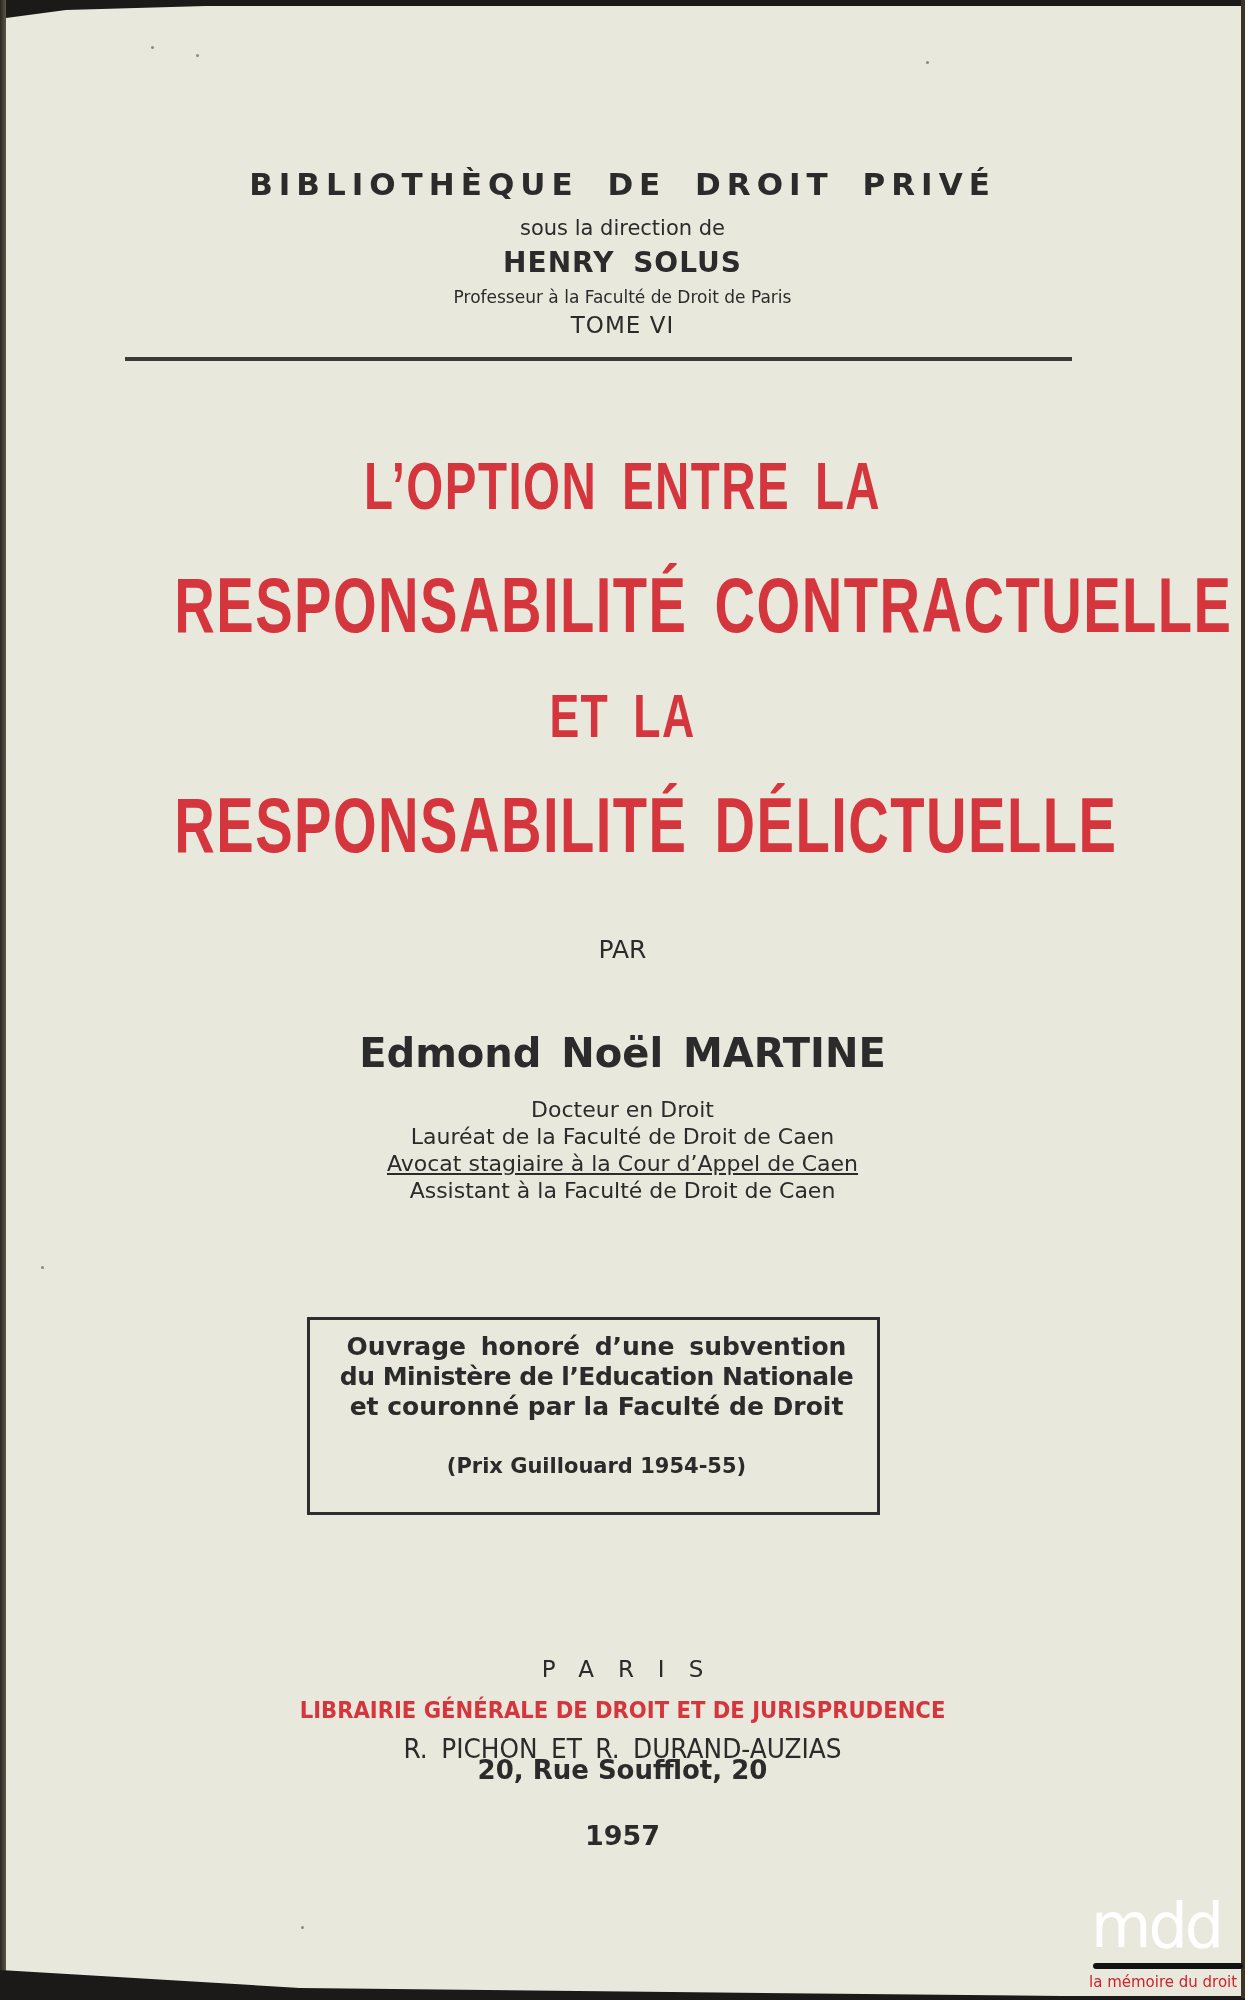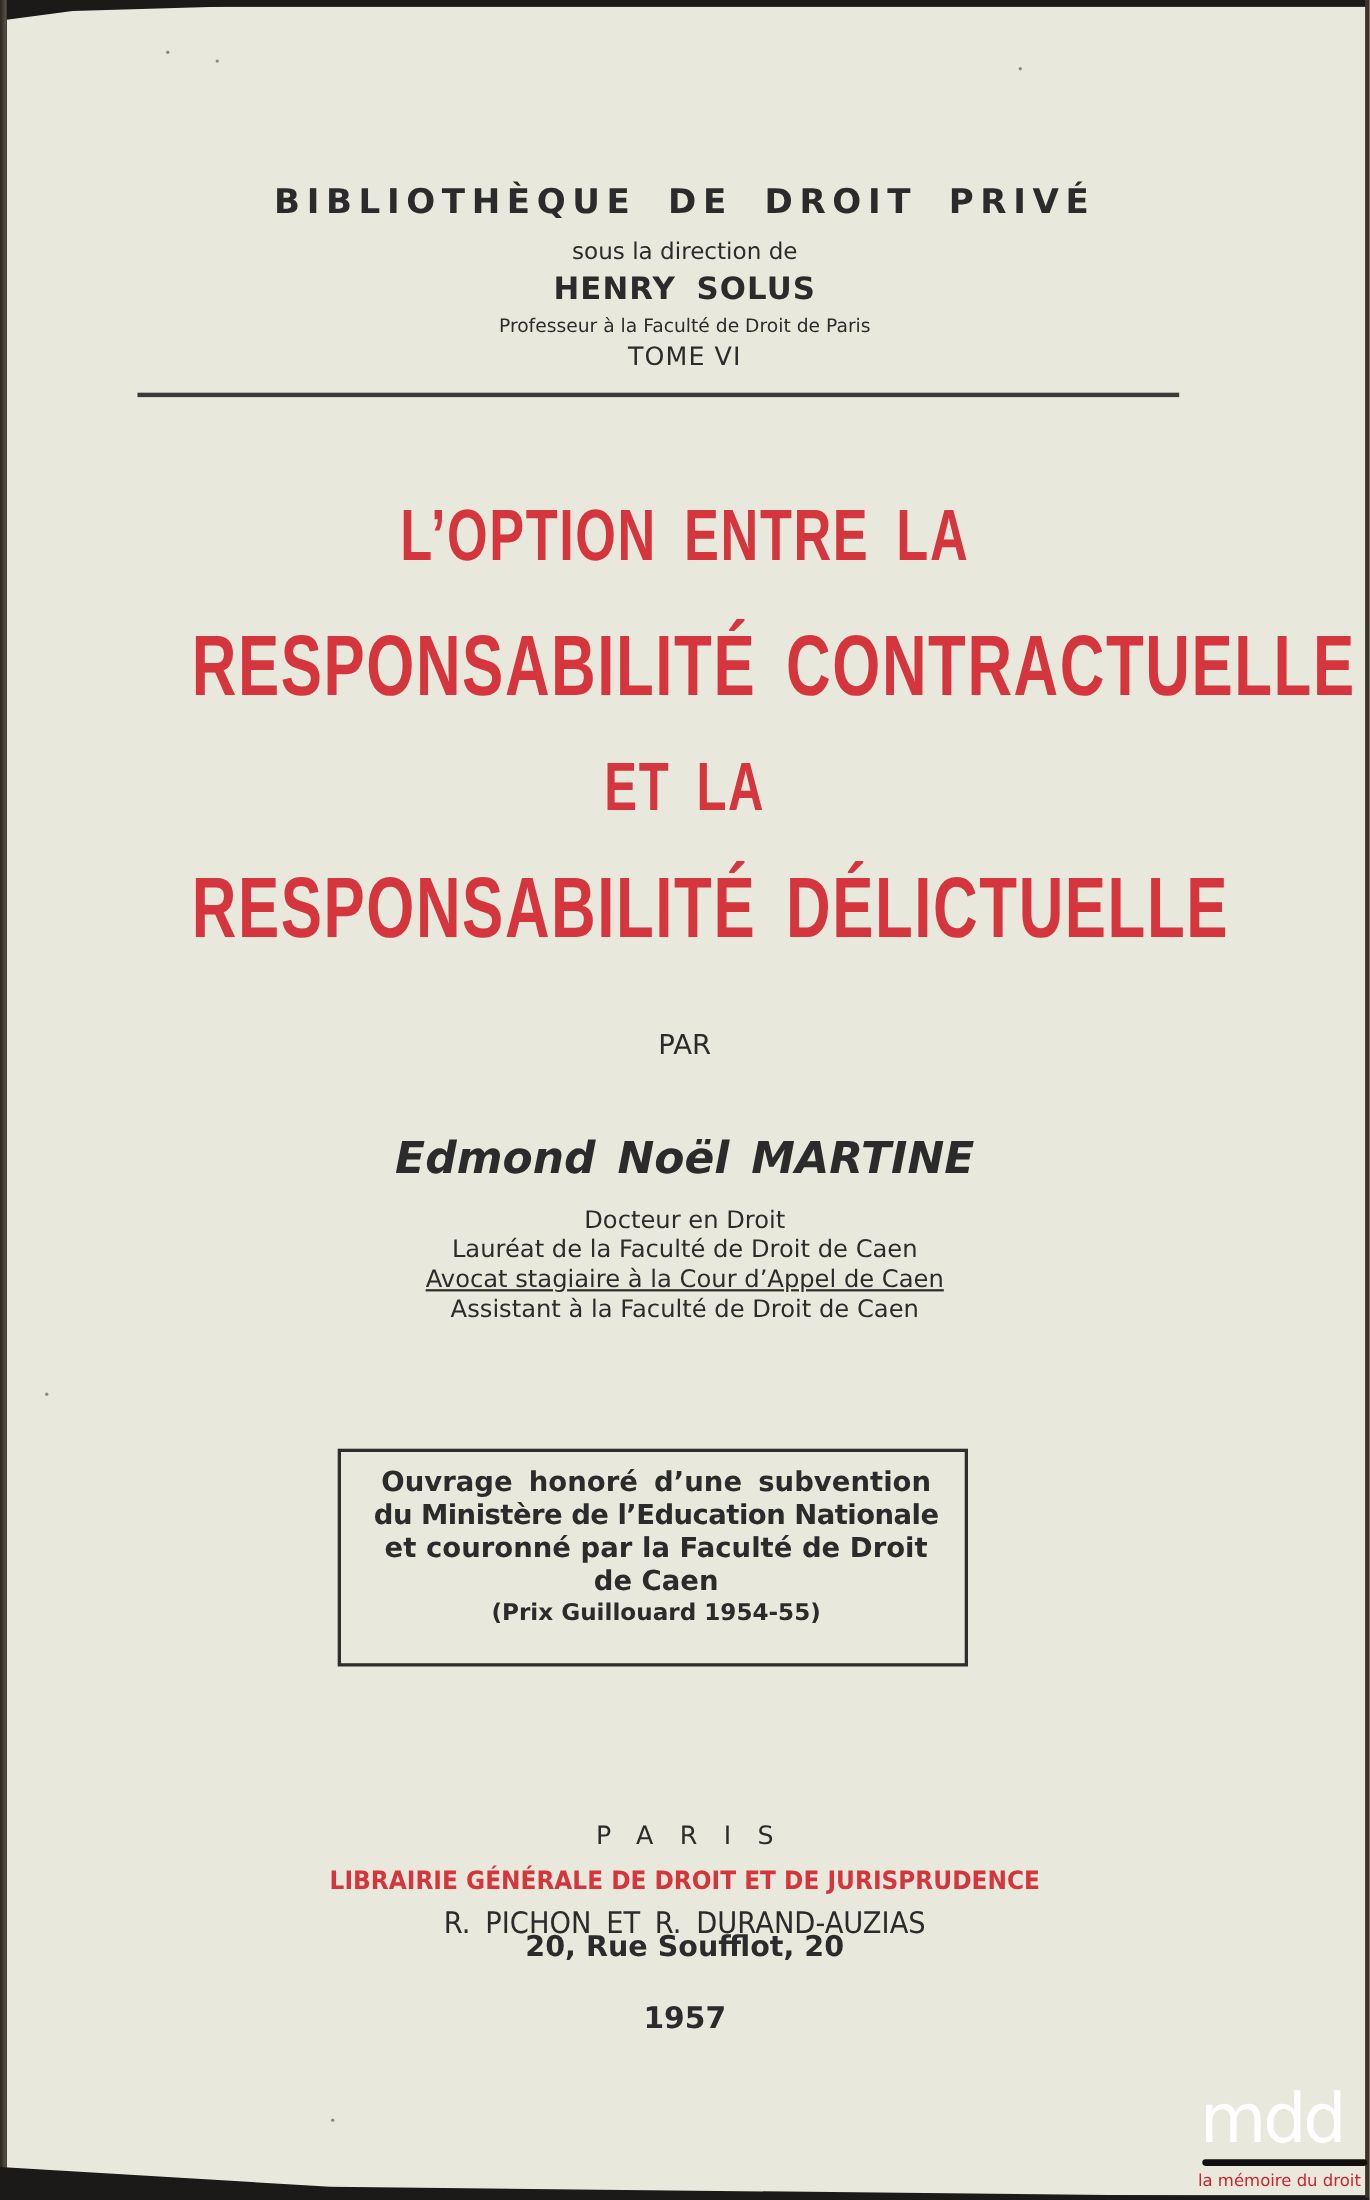--- a/index.html
+++ b/index.html
@@ -46,21 +46,21 @@
   .title {
     font-family: "Liberation Sans", sans-serif; font-weight: bold;
     transform: scaleX(0.72); transform-origin: center;
     letter-spacing: 2px;
   }
   .t1 { top: 448px; font-size: 66px; word-spacing: 14px; }
   .t2 { top: 560px; font-size: 78px; word-spacing: 14px; }
   .t3 { top: 680px; font-size: 62px; word-spacing: 14px; }
   .t4 { top: 780px; font-size: 78px; word-spacing: 14px; }
   .par { top: 935px; font-size: 25px; }
-  .author { top: 1030px; font-size: 40px; font-weight: bold; word-spacing: 6px; font-style: italic; }
+  .author { top: 1030px; font-size: 40px; font-weight: bold; word-spacing: 6px; }
   .cred { font-size: 22px; }
   .c1 { top: 1097px; }
   .c2 { top: 1124px; }
   .c3 { top: 1151px; text-decoration: underline; }
   .c4 { top: 1178px; }
   .box {
     position: absolute; left: 307px; top: 1317px; width: 573px; height: 198px;
     border: 3px solid #2e2e2e; box-sizing: border-box;
   }
   .box-line {
@@ -124,21 +124,20 @@
 <div class="line author">Edmond Noël MARTINE</div>
 <div class="line cred c1">Docteur en Droit</div>
 <div class="line cred c2">Lauréat de la Faculté de Droit de Caen</div>
 <div class="line cred c3">Avocat stagiaire à la Cour d’Appel de Caen</div>
 <div class="line cred c4">Assistant à la Faculté de Droit de Caen</div>
 
 <div class="box">
   <div class="box-line b2">du Ministère de l’Education Nationale</div>
   <div class="box-line b1">Ouvrage honoré d’une subvention</div>
   <div class="box-line b3">et couronné par la Faculté de Droit</div>
-  <div class="box-line b4">de Caen</div>
   <div class="box-line b5">(Prix Guillouard 1954-55)</div>
 </div>
 
 <div class="line paris">PARIS</div>
 <div class="line red publisher">LIBRAIRIE GÉNÉRALE DE DROIT ET DE JURISPRUDENCE</div>
 <div class="line printers">R. PICHON ET R. DURAND-AUZIAS</div>
 <div class="line address">20, Rue Soufflot, 20</div>
 <div class="line year">1957</div>
 
 <div class="logo">

